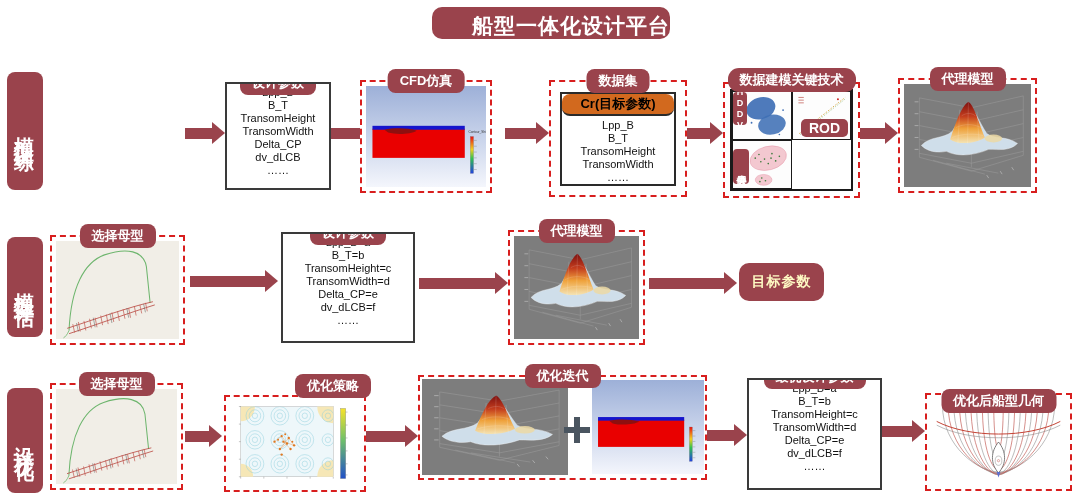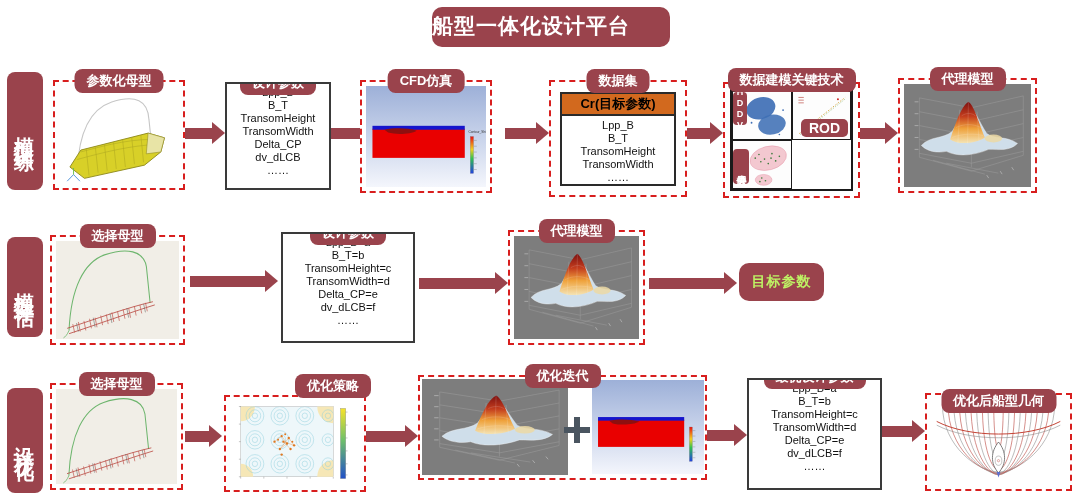--- a/index.html
+++ b/index.html
@@ -4,23 +4,23 @@
 <style>
   * { box-sizing: border-box; margin: 0; padding: 0; }
   html,body { background:#fff; }
   #canvas {
     position: relative; width: 1080px; height: 495px;
     background: #fff; overflow: hidden;
     font-family: "Liberation Sans", sans-serif;
   }
   .abs { position:absolute; }
   .title-box {
-    position:absolute; left:432px; top:7px; width:238px; height:40px;
+    position:absolute; left:432px; top:7px; width:238px; height:32px;
     background:#9a434c; color:#fff; border-radius:10px;
-    font-size:21px; font-weight:bold; text-align:left; line-height:38px;
+    font-size:21px; font-weight:bold; text-align:right; line-height:38px;
     letter-spacing:1px;
   }
   .vlabel {
     position:absolute; width:36px; background:#9a434c; color:#fff;
     border-radius:8px; font-size:20px; font-weight:bold;
     writing-mode:vertical-rl; text-orientation:upright;
     display:flex; align-items:center; justify-content:center;
     letter-spacing:5px;
   }
   .dashed {
@@ -40,69 +40,57 @@
   .params { width:100%; padding-top:2px; text-align:center; }
   .params .pline { font-size:11px; line-height:1.18; color:#111; white-space:nowrap; }
   .arrow { position:absolute; display:flex; align-items:center; }
   .arrow .bar { height:11px; background:#9a434c; flex:1; }
   .arrow .head {
     width:0; height:0; border-top:11px solid transparent;
     border-bottom:11px solid transparent; border-left:13px solid #9a434c;
   }
   .fillsvg { position:absolute; inset:4px; width:calc(100% - 8px); height:calc(100% - 8px); }
   .target-pill {
-    position:absolute; background:#9a434c; color:#bef264; font-weight:bold;
+    position:absolute; background:#9a434c; color:#fef9c3; font-weight:bold;
     font-size:14px; border-radius:10px; display:flex; align-items:center;
     justify-content:center; letter-spacing:1px;
   }
   .grid2 { position:absolute; inset:5px; border:2px solid #1a1a1a;
     display:grid; grid-template-columns:1fr 1fr; grid-template-rows:1fr 1fr; }
   .cell { position:relative; overflow:hidden; border:1px solid #1a1a1a; background:#fff; }
   .cell svg { width:100%; height:100%; display:block; }
   .mini-vlabel {
     position:absolute; background:#9a434c; color:#fff; font-weight:bold;
     writing-mode:vertical-rl; text-orientation:upright; border-radius:4px;
     display:flex; align-items:center; justify-content:center; z-index:5;
   }
   .dataset-inner {
     position:absolute; left:9px; right:9px; top:10px; bottom:9px;
     border:2px solid #2a2a2a; background:#fff; overflow:hidden;
   }
   .dataset-head {
     background:#d2691e; border-bottom:2px solid #2a2a2a; color:#000;
-    font-weight:bold; font-size:13px; text-align:center; padding:1px 0;
+    font-weight:bold; font-size:13px; text-align:center; padding:1px 0;border-radius:8px;
   }
   .plus-icon { position:absolute; z-index:5; }
   .plus-icon::before, .plus-icon::after {
     content:""; position:absolute; background:#4a5560;
   }
   .plus-icon::before { left:0; right:0; top:38%; height:24%; }
   .plus-icon::after { top:0; bottom:0; left:38%; width:24%; }
 </style>
 </head>
 <body>
 
 <div id="canvas">
 
   <div class="title-box">船型一体化设计平台</div>
 
   <div class="vlabel" style="left:7px;top:72px;height:118px;">模型训练</div>
 
-  <div class="dashed" style="left:53px;top:80px;width:132px;height:110px;">
-    <div class="pill">参数化母型</div>
-    <svg class="fillsvg" viewBox="0 0 132 104" preserveAspectRatio="none">
-      <path d="M20,90 C22,46 36,24 58,17 C84,9 98,15 99,36 L102,64" fill="none" stroke="#c6c6c6" stroke-width="1.2"></path>
-      <path d="M12,86 L24,68 L98,50 L116,55 L112,70 L94,84 L28,98 Z" fill="#d8d028" stroke="#8e8a1e" stroke-width="1"></path>
-      <path d="M20,78 C50,70 80,63 108,62 M24,70 C54,62 84,55 112,57" fill="none" stroke="#b4ae22" stroke-width="0.7"></path>
-      <path d="M30,67 L33,95 M40,65 L43,92 M50,62 L53,90 M60,60 L63,88 M70,57 L73,86 M80,55 L83,83 M90,52 L93,81" stroke="#b0a81f" stroke-width="0.6"></path>
-      <path d="M98,50 L116,55 L112,70 L96,72 Z" fill="#e8e4a6" stroke="#8e8a1e" stroke-width="0.6"></path>
-      <path d="M16,94 L9,101 M16,94 L23,101" stroke="#4a90d9" stroke-width="1"></path>
-      <path d="M16,94 L16,87" stroke="#6abf4b" stroke-width="1"></path>
-    </svg>
-  </div>
 
   <div class="arrow" style="left:185px;top:122px;width:40px;height:22px;">
     <i class="bar"></i>
       <i class="head"></i>
   </div>
 
   <div class="solidbox" style="left:225px;top:82px;width:106px;height:108px;">
     <div class="pill">设计参数</div>
     <div class="params">
         <div class="pline">Lpp_B</div>
@@ -164,21 +152,21 @@
         </div>
     </div>
   </div>
 
   <div class="arrow" style="left:687px;top:122px;width:36px;height:22px;">
     <i class="bar"></i>
       <i class="head"></i>
   </div>
 
   <div class="dashed" style="left:723px;top:82px;width:137px;height:116px;">
-    <div class="pill" style="top:-16px;">数据建模关键技术</div>
+    <div class="pill" style="top:-16px;border-radius:11px;">数据建模关键技术</div>
     <div class="grid2">
       <div class="cell">
         <div class="mini-vlabel" style="left:0;top:0;bottom:14px;width:14px;font-size:9px;letter-spacing:1px;">HDDV</div>
         <svg viewBox="0 0 62 52" preserveAspectRatio="none">
           <rect x="0" y="0" width="62" height="52" fill="#fdfdfd"></rect>
           <ellipse cx="30" cy="18" rx="16" ry="12" fill="#3f6fb5" opacity="0.92" transform="rotate(-18 30 18)"></ellipse>
           <ellipse cx="42" cy="36" rx="15" ry="11" fill="#3f6fb5" opacity="0.88" transform="rotate(-12 42 36)"></ellipse>
           <circle cx="20" cy="34" r="1" fill="#3f6fb5"></circle>
             <circle cx="54" cy="20" r="1" fill="#3f6fb5"></circle>
           <circle cx="50" cy="47" r="0.9" fill="#3f6fb5"></circle>

